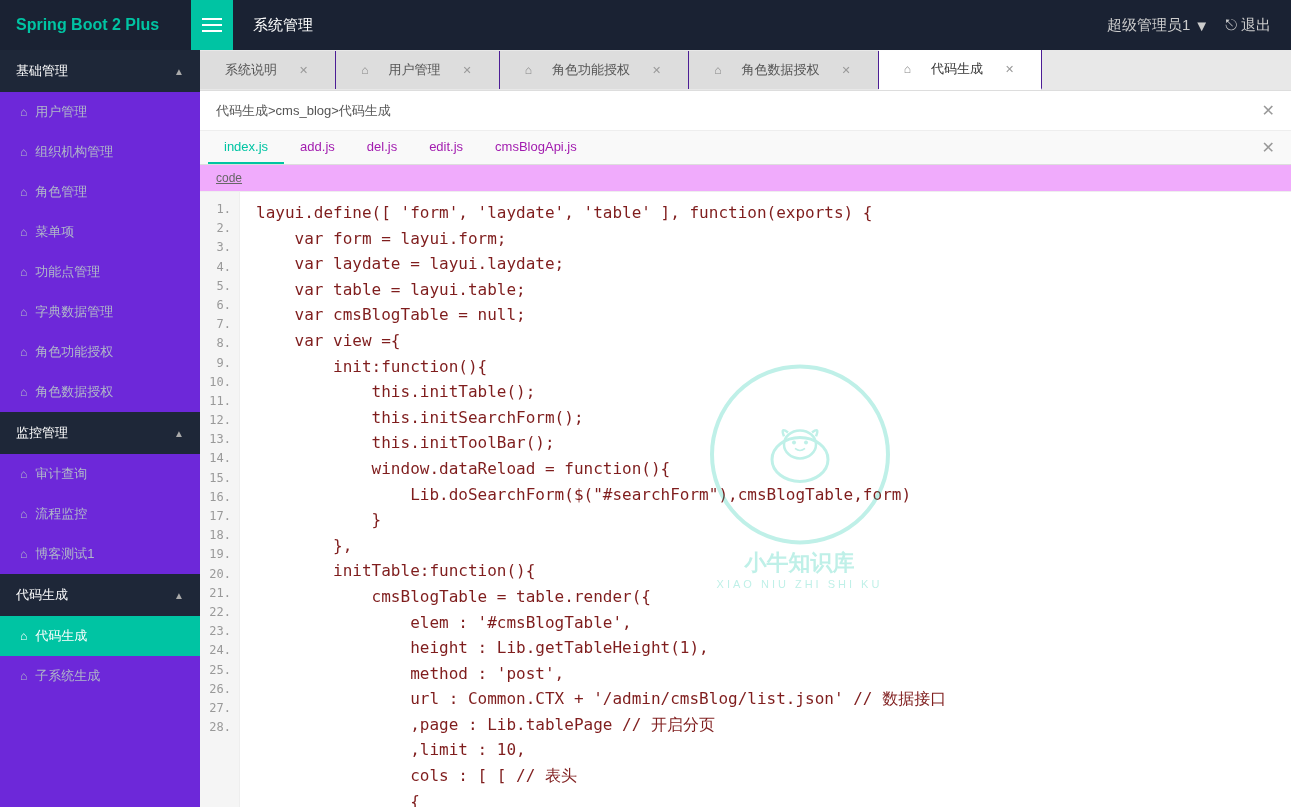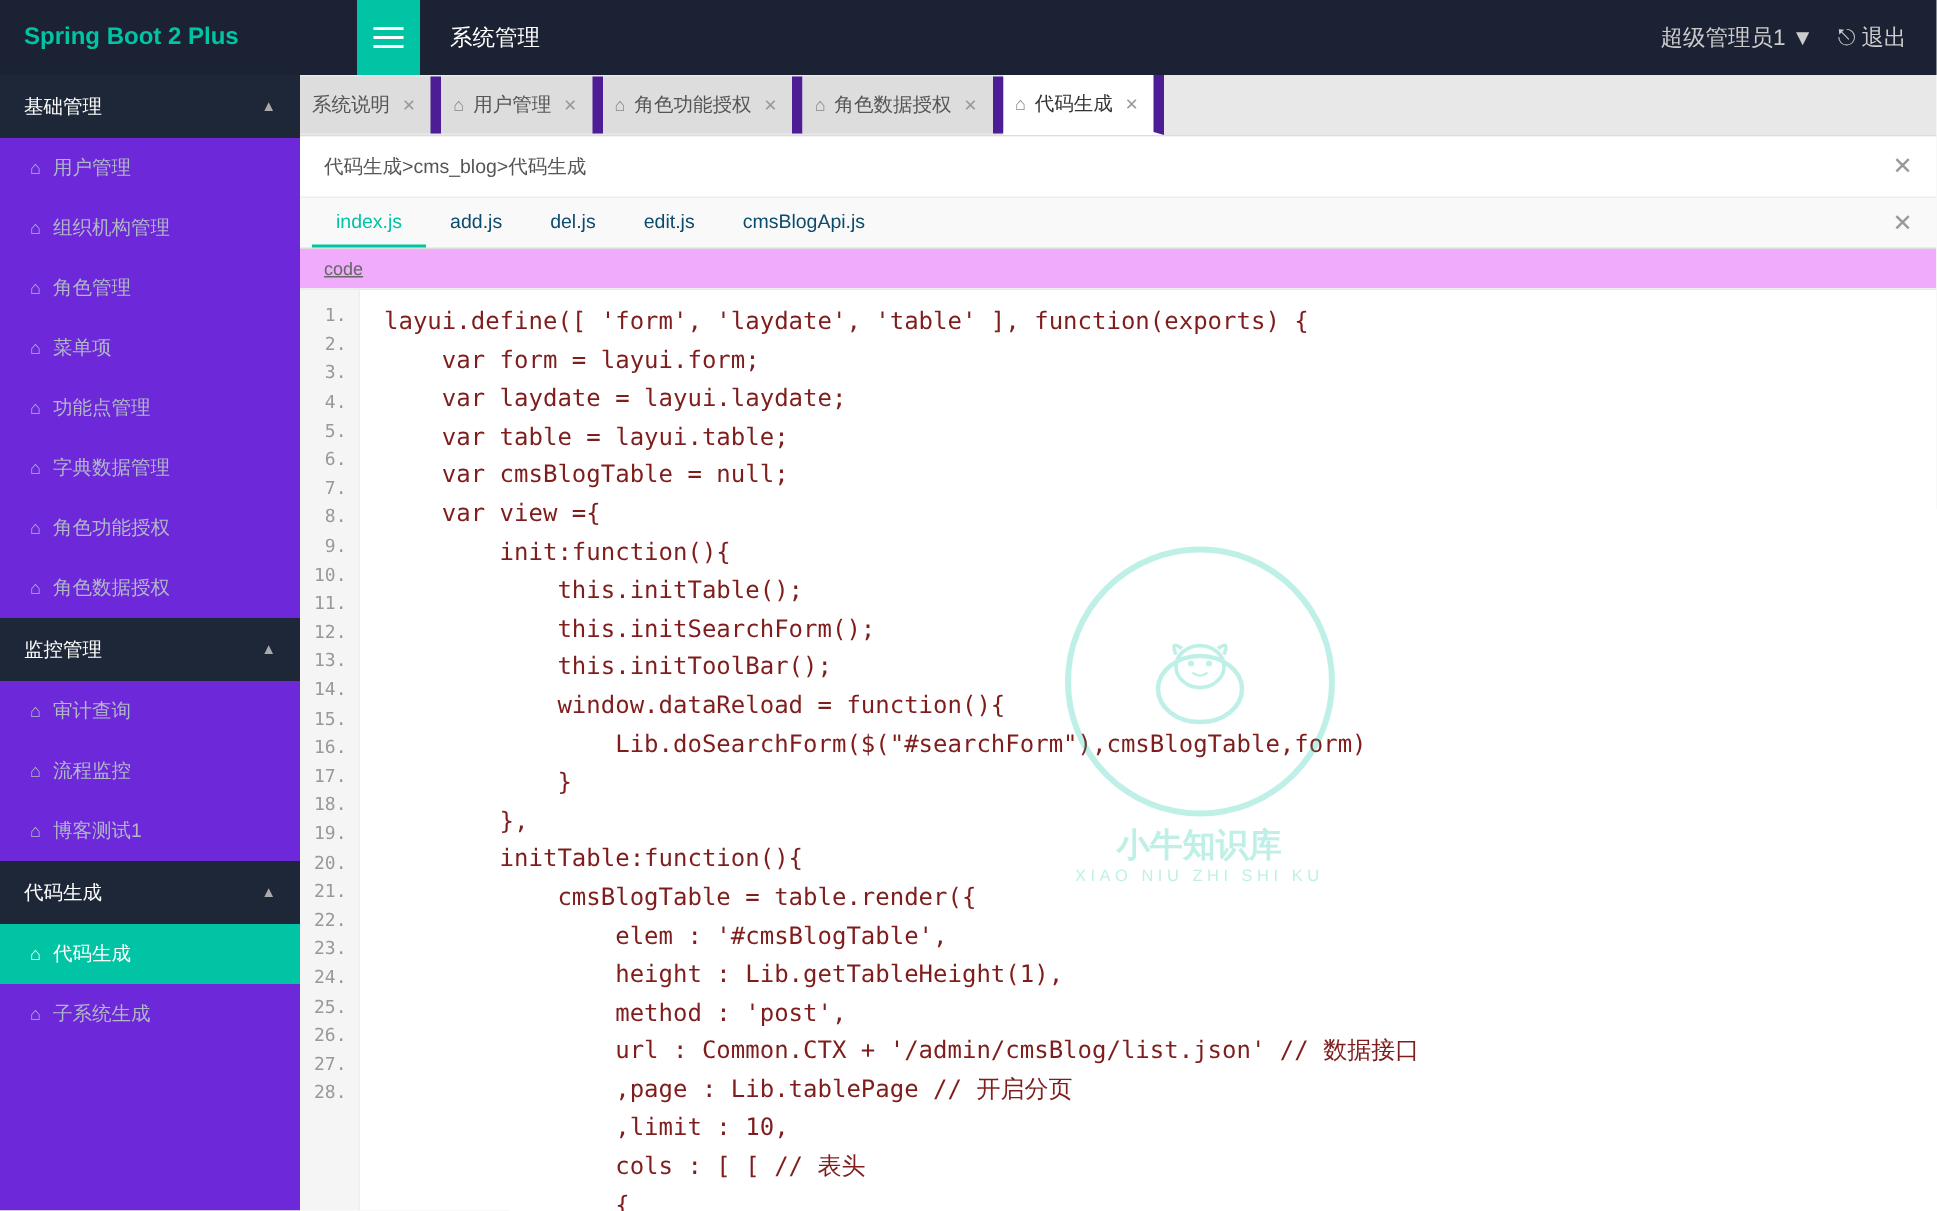--- a/index.html
+++ b/index.html
@@ -9,21 +9,21 @@
     .header {
       background: #1a2233;
       height: 50px;
       display: flex;
       align-items: center;
       padding: 0 0;
       flex-shrink: 0;
       z-index: 100;
     }
     .header-logo {
-      width: 238px;
+      width: 191px;
       color: #00c4a3;
       font-size: 16px;
       font-weight: bold;
       padding-left: 16px;
       flex-shrink: 0;
     }
     .header-menu-btn {
       background: #00c4a3;
       width: 42px;
       height: 50px;
@@ -120,24 +120,24 @@
       background: #e8e8e8;
       display: flex;
       align-items: center;
       border-bottom: 1px solid #ddd;
       flex-shrink: 0;
       overflow-x: auto;
     }
     .tab {
       display: flex;
       align-items: center;
-      gap: 6px;
-      padding: 10px 8px;
+      gap: 20px;
+      padding: 10px 25px;
       background: #ddd;
-      border-right: 7px solid #4c1d95;
+      border-right: 1px solid #4c1d95;
       cursor: pointer;
       font-size: 13px;
       color: #555;
       white-space: nowrap;
       flex-shrink: 0;
     }
     .tab.active {
       background: white;
       color: #333;
       border-bottom: 2px solid white;
@@ -186,21 +186,21 @@
       background: #f9f9f9;
       justify-content: space-between;
     }
     .file-tabs {
       display: flex;
       align-items: center;
     }
     .file-tab {
       padding: 8px 16px;
       font-size: 13px;
-      color: #0c4a6e;
+      color: #a21caf;
       cursor: pointer;
       border-bottom: 2px solid transparent;
     }
     .file-tab.active {
       color: #00c4a3;
       border-bottom: 2px solid #00c4a3;
       font-weight: 500;
     }
     .file-tabs-close {
       color: #999;

